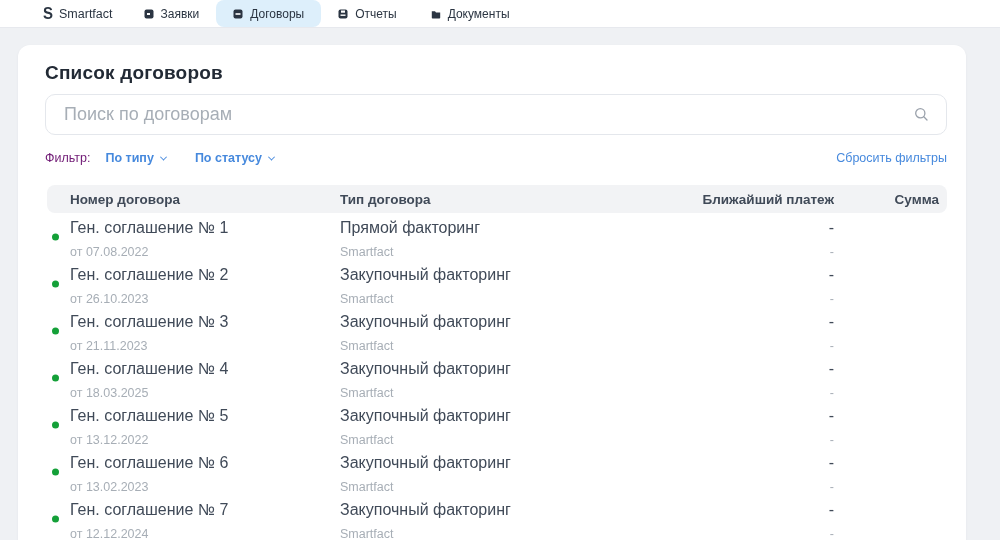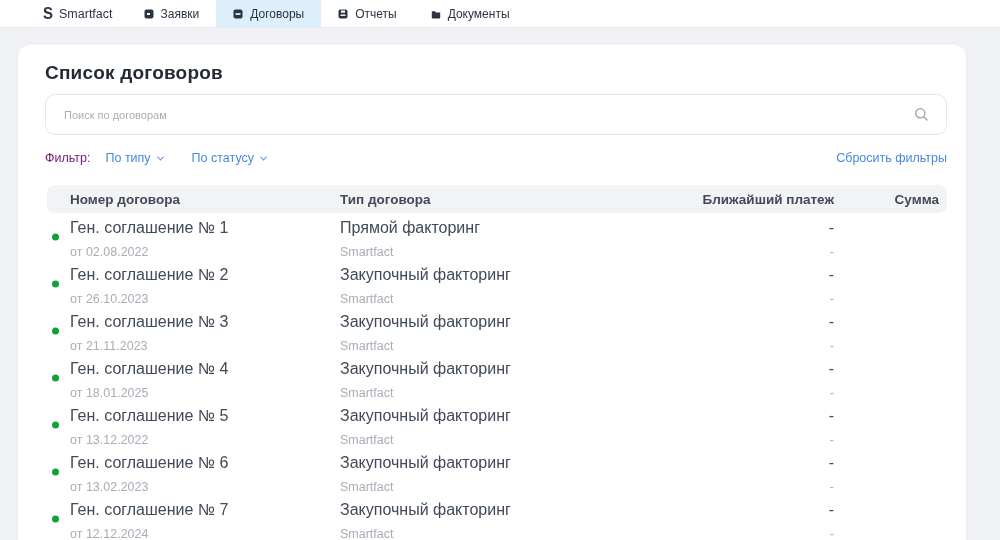--- a/index.html
+++ b/index.html
@@ -28,44 +28,44 @@
   .brand .s-logo{
     font-weight:800;font-size:15px;color:var(--dark);line-height:1;
     transform:scaleY(1.05);
   }
   .brand .b-name{font-size:12.5px;color:var(--dark);}
   .nav{display:flex;align-items:stretch;margin-left:14px;}
   .tab{
     display:flex;align-items:center;gap:7px;padding:0 17px;
     font-size:12px;color:var(--dark);cursor:pointer;white-space:nowrap;
   }
-  .tab.active{background:var(--tabbg);border-radius:0;}
+  .tab.active{background:var(--tabbg);border-radius:8px;}
   .tab svg{display:block;}
   
   .card{
     position:relative;margin:17px 34px 0 18px;width:948px;height:560px;
     background:#ffffff;border-radius:12px;
     box-shadow:0 1px 3px rgba(20,30,50,0.05);
     padding:17px 19px 0 27px;
   }
   .page-title{font-size:19px;font-weight:bold;color:#222a35;letter-spacing:.2px;}
   
   .search-wrap{position:relative;margin-top:10px;}
   .search-input{
     width:100%;height:41px;border:1px solid #e4e7ec;border-radius:10px;
-    padding:0 44px 0 18px;font-size:11px;color:var(--text);outline:none;
+    padding:0 44px 0 18px;font-size:18px;color:var(--text);outline:none;
     font-family:"Liberation Sans","DejaVu Sans",sans-serif;background:#fff;
   }
   .search-input::placeholder{color:var(--muted);}
   .search-icon{position:absolute;right:18px;top:13px;cursor:pointer;}
   
   .filter-row{margin-top:16px;display:flex;align-items:center;font-size:12.5px;}
   .filter-label{color:#701a75;margin-right:15px;}
   .filter-link{
-    color:var(--blue);display:flex;align-items:center;cursor:pointer;margin-right:29px;
+    color:var(--blue);display:flex;align-items:center;cursor:pointer;margin-right:29px;font-weight:bold;
   }
   .chevron{
     width:5px;height:5px;border-right:1.4px solid var(--blue);
     border-bottom:1.4px solid var(--blue);transform:rotate(45deg) translate(-1px,-1px);
     margin-left:7px;display:inline-block;
   }
   .reset-link{margin-left:auto;color:var(--blue);cursor:pointer;}
   
   .table{margin-top:20px;margin-left:2px;}
   .thead,.trow{
@@ -155,21 +155,21 @@
       <div>Тип договора</div>
       <div class="col-r">Ближайший платеж</div>
       <div class="col-r">Сумма</div>
     </div>
 
     <div>
       <div class="trow">
         <span class="dot"></span>
         <div class="cell">
           <div class="primary">Ген. соглашение № 1</div>
-          <div class="secondary">от 02.08.2022</div>
+          <div class="secondary">от 07.08.2022</div>
         </div>
         <div class="cell">
           <div class="primary">Прямой факторинг</div>
           <div class="secondary">Smartfact</div>
         </div>
         <div class="cell col-r">
           <div class="primary">-</div>
           <div class="secondary">-</div>
         </div>
         <div class="cell col-r">
@@ -209,21 +209,21 @@
           <div class="secondary">-</div>
         </div>
         <div class="cell col-r">
           <div class="primary"></div>
         </div>
       </div>
         <div class="trow">
         <span class="dot"></span>
         <div class="cell">
           <div class="primary">Ген. соглашение № 4</div>
-          <div class="secondary">от 18.01.2025</div>
+          <div class="secondary">от 18.03.2025</div>
         </div>
         <div class="cell">
           <div class="primary">Закупочный факторинг</div>
           <div class="secondary">Smartfact</div>
         </div>
         <div class="cell col-r">
           <div class="primary">-</div>
           <div class="secondary">-</div>
         </div>
         <div class="cell col-r">

